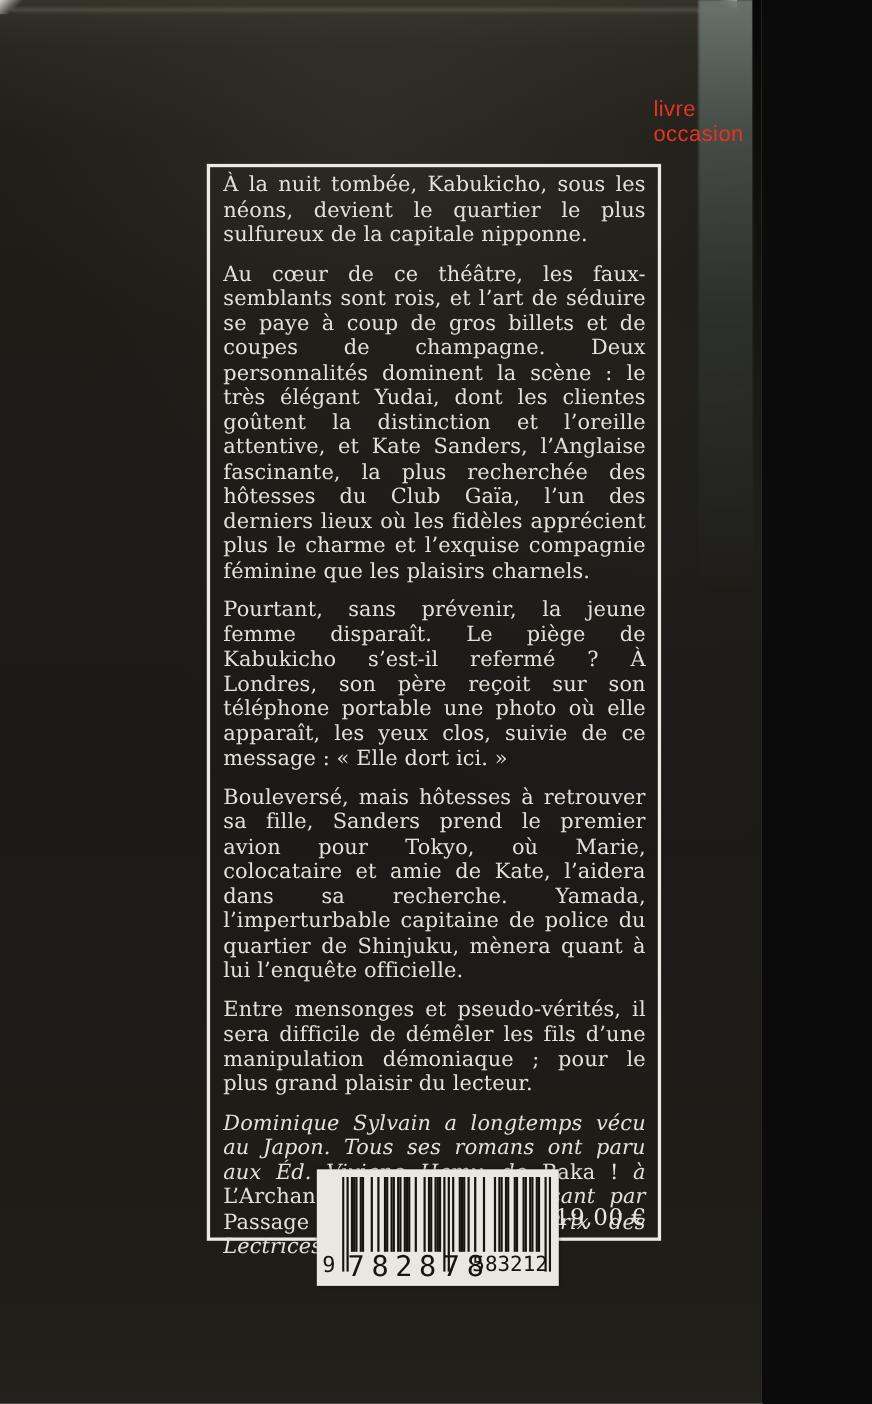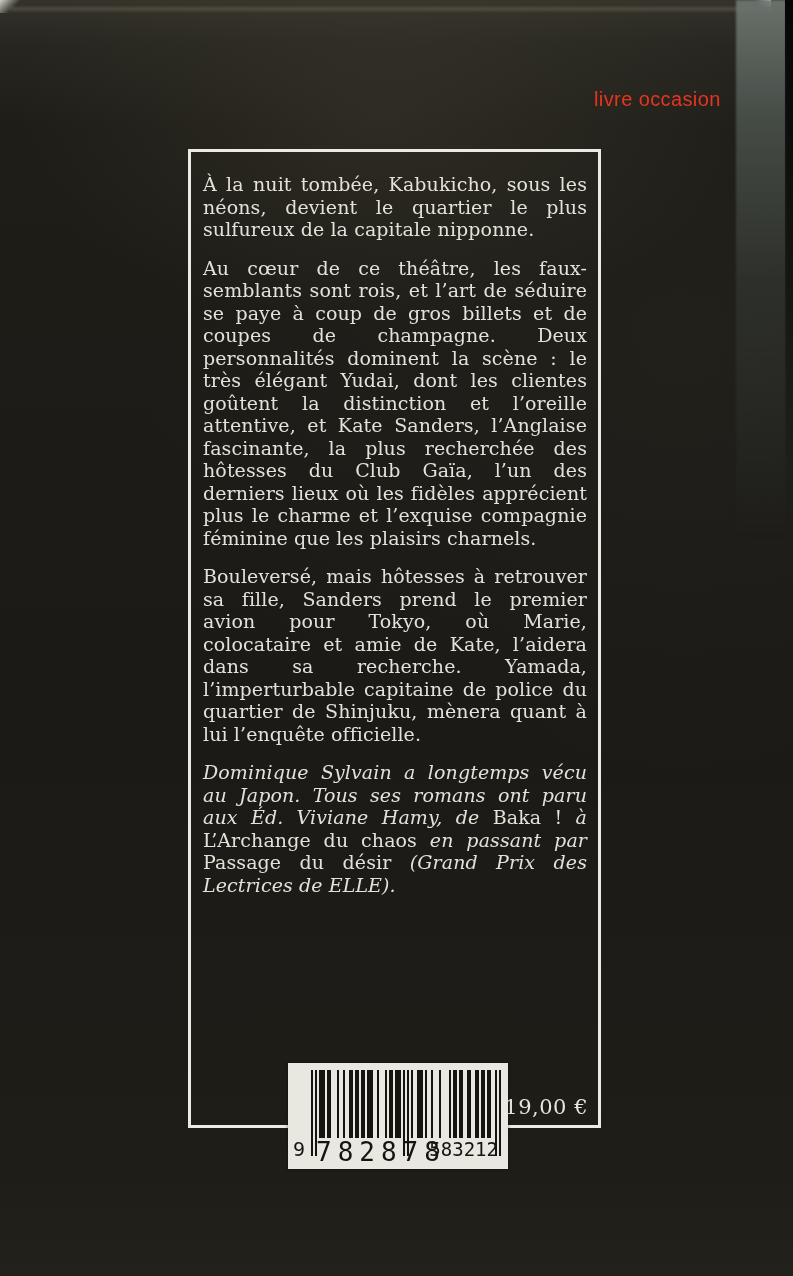--- a/index.html
+++ b/index.html
@@ -1,21 +1,21 @@
 <!DOCTYPE html>
 <html><head>
 <meta charset="utf-8">
 <style>
   html,body{margin:0;padding:0;}
   body{
     width:793px;height:1276px;overflow:hidden;
     background:#0b0b0b;
     font-family:"DejaVu Serif","Liberation Serif",serif;
   }
-  .photo{position:relative;width:793px;height:1276px;background:#a3a3a3;}
+  .photo{position:relative;width:692px;height:1276px;background:#a3a3a3;}
   .book{
     position:absolute;inset:0;
     background:
       radial-gradient(520px 300px at 48% 9%, rgba(84,78,58,0.28), rgba(0,0,0,0) 70%),
       radial-gradient(900px 700px at 86% 28%, rgba(62,64,56,0.12), rgba(0,0,0,0) 60%),
       linear-gradient(180deg,#34322a 0%,#272620 3.5%,#1e1d18 10%,#1b1a16 55%,#1e1d18 92%,#22211b 100%);
   }
   .top-highlight{
     position:absolute;left:10px;right:20px;top:7px;height:4px;
     background:rgba(190,182,150,0.20);filter:blur(1.5px);
@@ -42,21 +42,21 @@
     font-family:"Liberation Sans","DejaVu Sans",sans-serif;
     font-size:20px;color:#e53522;letter-spacing:.4px;
   }
   .frame{
     position:absolute;left:188px;top:149px;width:413px;height:979px;
     box-sizing:border-box;border:3px solid #eceae2;
     padding:5px 11px 0 12px;
     color:#e3e1d8;
   }
   .frame p{
-    margin:16px 0 13px 0;
+    margin:0 0 13px 0;
     font-size:19px;line-height:22.5px;
     text-align:justify;letter-spacing:.1px;
   }
   .frame p.note{margin-bottom:0;font-style:italic;}
   .note .rm{font-style:normal;}
   .price{
     position:absolute;right:10px;bottom:6px;
     font-size:21px;color:#e8e6dd;letter-spacing:.5px;
   }
   .barcode{
@@ -83,21 +83,23 @@
     <div class="speck-tr"></div>
     <div class="top-highlight"></div>
     <div class="right-band"></div>
     <div class="right-dark"></div>
 
     <div class="seller">livre occasion</div>
 
     <div class="frame">
       <p>À la nuit tombée, Kabukicho, sous les néons, devient le quartier le plus sulfureux de la capitale nipponne.</p>
       <p>Au cœur de ce théâtre, les faux-semblants sont rois, et l’art de séduire se paye à coup de gros billets et de coupes de champagne. Deux personnalités dominent la scène&nbsp;: le très élégant Yudai, dont les clientes goûtent la distinction et l’oreille attentive, et Kate Sanders, l’Anglaise fascinante, la plus recherchée des hôtesses du Club Gaïa, l’un des derniers lieux où les fidèles apprécient plus le charme et l’exquise compagnie féminine que les plaisirs charnels.</p>
+      <p>Pourtant, sans prévenir, la jeune femme disparaît. Le piège de Kabukicho s’est-il refermé&nbsp;? À Londres, son père reçoit sur son téléphone portable une photo où elle apparaît, les yeux clos, suivie de ce message&nbsp;: «&nbsp;Elle dort ici.&nbsp;»</p>
       <p>Bouleversé, mais hôtesses à retrouver sa fille, Sanders prend le premier avion pour Tokyo, où Marie, colocataire et amie de Kate, l’aidera dans sa recherche. Yamada, l’imperturbable capitaine de police du quartier de Shinjuku, mènera quant à lui l’enquête officielle.</p>
+      <p>Entre mensonges et pseudo-vérités, il sera difficile de démêler les fils d’une manipulation démoniaque&nbsp;; pour le plus grand plaisir du lecteur.</p>
       <p class="note"><span class="it">Dominique Sylvain a longtemps vécu au Japon. Tous ses romans ont paru aux Éd. Viviane Hamy, de </span><span class="rm">Baka&nbsp;!</span><span class="it"> à </span><span class="rm">L’Archange du chaos</span><span class="it"> en passant par </span><span class="rm">Passage du désir</span><span class="it"> (Grand Prix des Lectrices de ELLE).</span></p>
       <div class="price">19,00 €</div>
     </div>
 
     <div class="barcode">
       <div class="bars">
           <svg xmlns="http://www.w3.org/2000/svg" width="190" height="88" fill="#15140e">
             <rect x="0" y="0" width="2" height="86"></rect>
             <rect x="4" y="0" width="2" height="86"></rect>
             <rect x="8" y="0" width="2" height="68"></rect>

